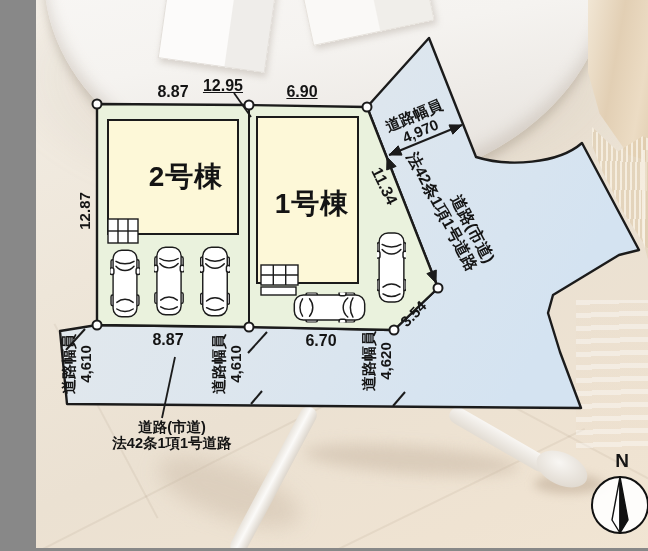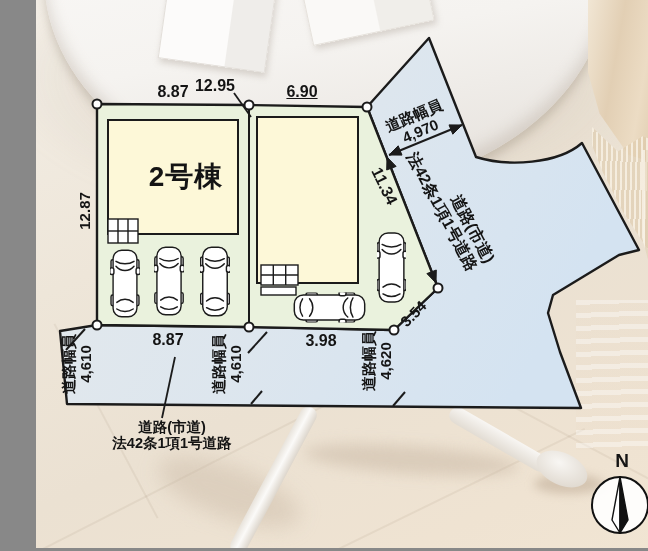--- a/index.html
+++ b/index.html
@@ -49,21 +49,21 @@
   .shBand{left:268px;top:446px;width:215px;height:28px;transform:rotate(4deg);
     background:rgba(196,178,158,.45);filter:blur(7px);}
   .shFoot{left:498px;top:474px;width:70px;height:20px;background:rgba(186,166,144,.5);filter:blur(5px);}
   
   svg.plan{position:absolute;left:0;top:0;z-index:10;}
   
   .lbl{position:absolute;z-index:20;color:#141414;font-weight:600;white-space:nowrap;
     text-align:center;line-height:1.06;}
   .num{font-size:16px;}
   .t887{left:107px;top:84px;width:60px;}
-  .t1295{left:149px;top:78px;width:60px;}
+  .t1295{left:157px;top:78px;width:60px;text-decoration:underline;}
   .t690{left:236px;top:84px;width:60px;text-decoration:underline;}
   .l1287{left:27px;top:203px;width:44px;font-size:15px;transform:rotate(-90deg);}
   .bname{font-size:28px;font-weight:600;letter-spacing:1px;}
   .b2name{left:90px;top:162px;width:120px;}
   .b1name{left:216px;top:189px;width:120px;}
   .rw{font-size:15px;line-height:17px;}
   .rwne{left:337px;top:106px;width:88px;transform:rotate(-23deg);}
   .rwl{left:6px;top:347px;width:70px;transform:rotate(-90deg);}
   .rwm{left:156px;top:347px;width:70px;transform:rotate(-90deg);}
   .rwr{left:305px;top:344px;width:72px;transform:rotate(-90deg);}
@@ -196,20 +196,21 @@
       <polygon points="584,477 592,520 584,533" fill="#111" stroke="#111" stroke-width="1.4" stroke-linejoin="round"></polygon>
     </g>
   </svg>
 
   <div class="lbl num t887">8.87</div>
   <div class="lbl num t1295">12.95</div>
   <div class="lbl num t690">6.90</div>
   <div class="lbl l1287">12.87</div>
 
   <div class="lbl bname b2name">2号棟</div>
+  <div class="lbl bname b1name">1号棟</div>
 
   <div class="lbl rw rwne">
     <div>道路幅員</div>
     <div>4,970</div>
   </div>
 
   <div class="lbl d1134">11.34</div>
 
   <div class="lbl roaddiag">
     <div class="ind">道路(市道)</div>
@@ -225,21 +226,21 @@
   <div class="lbl rw rwm">
     <div>道路幅員</div>
     <div>4,610</div>
   </div>
   <div class="lbl rw rwr">
     <div>道路幅員</div>
     <div>4,620</div>
   </div>
 
   <div class="lbl num b887">8.87</div>
-  <div class="lbl num b858">3.98</div>
+  <div class="lbl num b858">6.70</div>
 
   <div class="lbl roadbot">
     <div>道路(市道)</div>
     <div>法42条1項1号道路</div>
   </div>
 
   <div class="lbl north">N</div>
 </div>
 
 </body></html>

